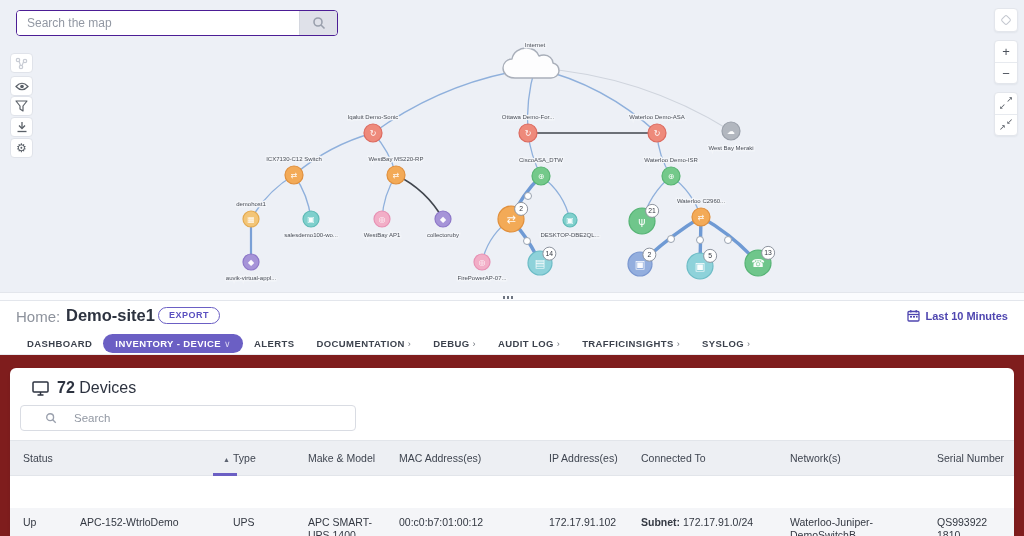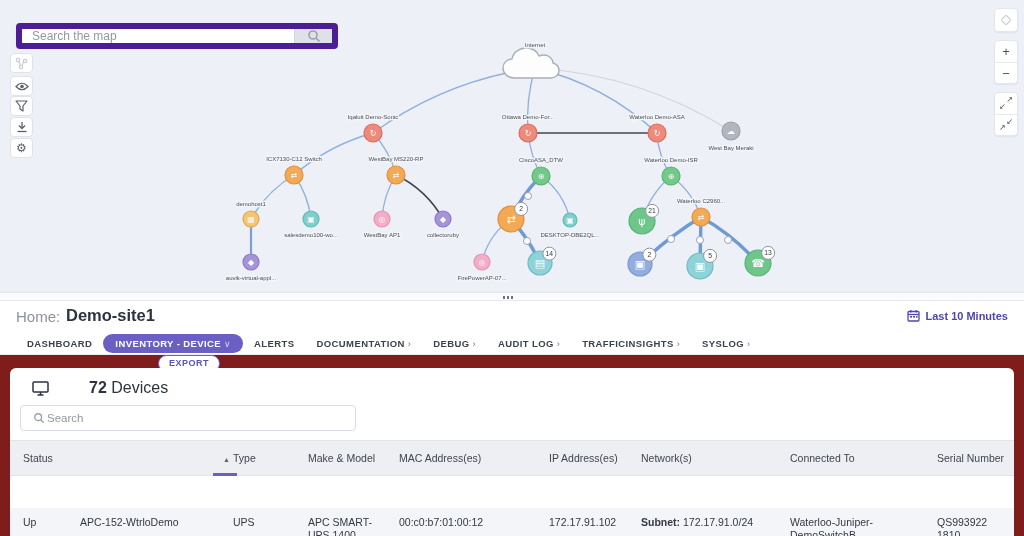--- a/index.html
+++ b/index.html
@@ -4,21 +4,21 @@
 <style>
   * { margin:0; padding:0; box-sizing:border-box; }
   html,body { width:1024px; height:536px; overflow:hidden;
     font-family:"Liberation Sans", sans-serif; background:#eef0f5; }
   #stage { position:relative; width:1024px; height:536px; }
 
   
   #map-section { position:absolute; top:0; left:0; width:1024px; height:292px; background:#edf0f6; }
   #map-svg { position:absolute; top:0; left:0; }
   #map-search { position:absolute; left:16px; top:10px; width:322px; height:26px;
-    background:#fff; border:6px solid #4c1d95; border-radius:4px; display:flex; overflow:hidden;margin-top:13px; }
+    background:#fff; border:1px solid #4c1d95; border-radius:4px; display:flex; overflow:hidden; }
   #map-search input { flex:1; border:0; outline:none; padding:0 10px; font-size:12px;
     color:#555; font-family:"Liberation Sans",sans-serif; }
   #map-search input::placeholder { color:#9298a3; }
   #map-search .search-btn { width:38px; background:#dfe1e9; border-left:1px solid #d4d7df;
     display:flex; align-items:center; justify-content:center; cursor:pointer; }
   .tool-btn { position:absolute; left:10px; width:23px; height:20px; background:#fff;
     border:1px solid #e0e3ea; border-radius:4px; display:flex; align-items:center;
     justify-content:center; cursor:pointer; color:#5a6068; font-size:12px; }
   .tool-btn svg { display:block; }
   .rt-btn { position:absolute; left:994px; width:24px; background:#fff;
@@ -35,40 +35,40 @@
   #splitter .grip { position:absolute; left:503px; top:3px; display:flex; gap:2px; }
   #splitter .grip i { width:2px; height:3px; background:#6d7480; display:block; }
 
   
   #bottom { position:absolute; top:301px; left:0; width:1024px; height:235px; background:#7f1d1d; }
   #home-row { position:absolute; top:0; left:0; width:1024px; height:31px; background:#fff; }
   #home-row .home-label { position:absolute; left:16px; top:7px; font-size:15px; color:#8d929c; }
   #home-row .site-name { position:absolute; left:66px; top:5px; font-size:16.5px; font-weight:bold; color:#2d3340; }
   #export-btn { position:absolute; left:158px; top:6px; padding:2px 10px 3px; border:1.5px solid #6b5fc4;
     border-radius:9px; color:#5a50c0; font-size:9px; font-weight:bold; letter-spacing:.5px;
-    background:#fff; cursor:pointer;margin-top:48px; }
+    background:#fff; cursor:pointer; }
   #time-range { position:absolute; right:16px; top:8px; display:flex; align-items:center; gap:5px;
     color:#4f46b0; font-size:11px; font-weight:bold; cursor:pointer;text-align:right; }
   #nav-row { position:absolute; top:31px; left:0; width:1024px; height:23px; background:#fff;
     border-bottom:1px solid #e9ebf0; display:flex; align-items:center; padding-left:16px; gap:0; }
   .nav-tab { font-size:9.5px; font-weight:bold; letter-spacing:.4px; color:#3c424d;
     padding:4px 11px; cursor:pointer; white-space:nowrap; }
   .nav-tab .chev { color:#6a7078; font-weight:normal; margin-left:3px; font-size:9px; }
   .nav-tab.active { background:#6b5fc4; color:#fff; border-radius:11px; padding:4px 12px; }
   .nav-tab.active .chev { color:#d9d4f2; }
 
   
   #card { position:absolute; top:67px; left:10px; width:1004px; height:168px; background:#fff;
     border-radius:6px 6px 0 0; box-shadow:0 1px 3px rgba(30,40,60,.1); }
   #card-title { position:absolute; top:11px; left:22px; display:flex; align-items:center; gap:8px;
     font-size:16px; color:#2d3340; }
-  #card-title b { font-size:16px;margin-left:32px; }
+  #card-title b { font-size:16px; }
   #table-search { position:absolute; top:37px; left:10px; width:336px; height:26px;
     background:#fff; border:1px solid #d9dce3; border-radius:4px; display:flex; align-items:center;
-    padding:0 12px; gap:2px; }
+    padding:0 24px; gap:17px; }
   #table-search input { border:0; outline:none; flex:1; font-size:11.5px; color:#555;
     font-family:"Liberation Sans",sans-serif; }
   #table-search input::placeholder { color:#9298a3; }
 
   #table { position:absolute; top:72px; left:0; width:1004px; }
   .trow { display:grid; grid-template-columns:57px 153px 75px 91px 150px 92px 149px 147px 90px; }
   .thead { background:#edeff3; border-top:1px solid #e2e5ea; border-bottom:1px solid #e2e5ea; min-height:36px; }
   .thead .cell { font-size:10.5px; color:#3f4550; display:flex; align-items:center; position:relative; }
   .cell { padding:4px 6px 4px 13px; line-height:13px; }
   .sort-arrow { position:absolute; right:-10px; top:12px; font-size:7px; color:#5c6370; }
@@ -374,24 +374,24 @@
             <div class="cell">
               <span>Make &amp; Model</span>
             </div>
             <div class="cell">
               <span>MAC Address(es)</span>
             </div>
             <div class="cell">
               <span>IP Address(es)</span>
             </div>
             <div class="cell">
+              <span>Connected To</span>
+            </div>
+            <div class="cell">
               <span>Network(s)</span>
-            </div>
-            <div class="cell">
-              <span>Connected To</span>
             </div>
             <div class="cell">
               <span>Serial Number</span>
             </div>
           </div>
         <div id="tbody">
             <div class="trow tbody-row">
               <div class="cell">Up</div>
               <div class="cell">APC-152-WtrloDemo</div>
               <div class="cell">UPS</div>

